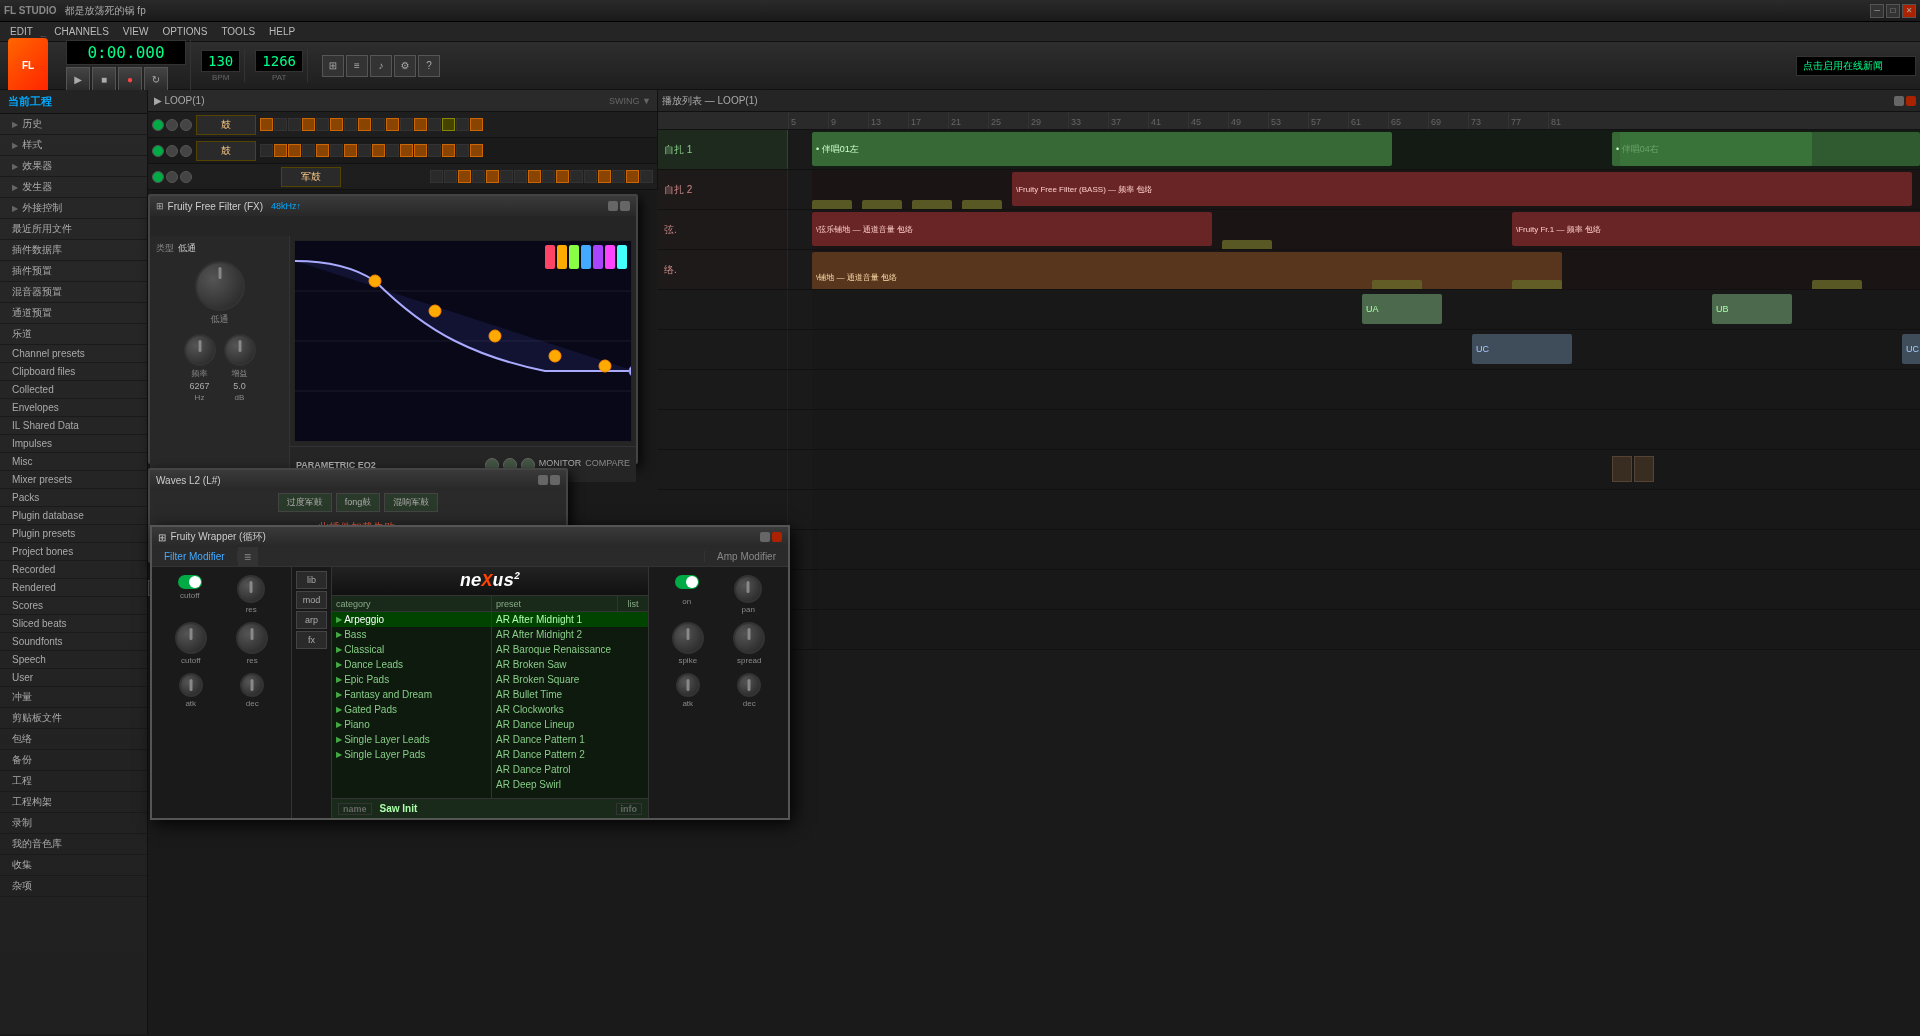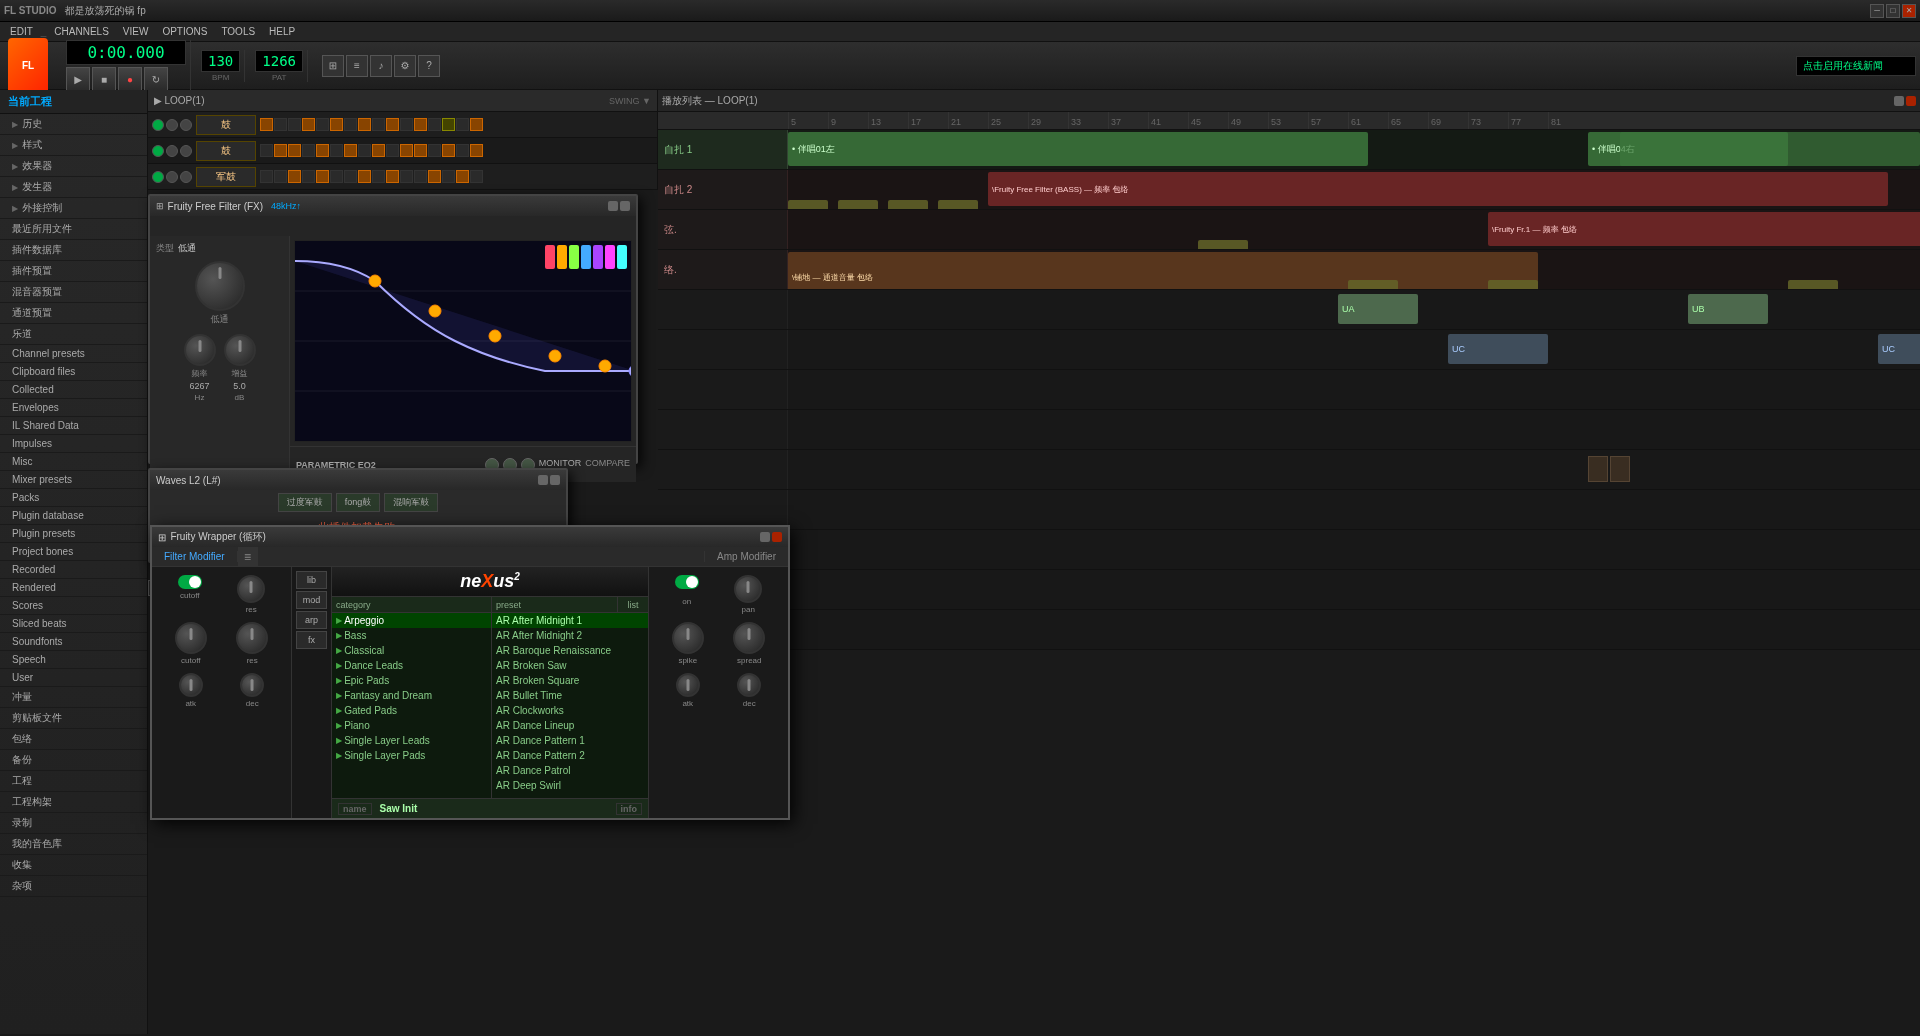--- a/index.html
+++ b/index.html
@@ -198,20 +198,21 @@
       color: #aaa;
     }
 
     
     .track-row {
       height: 44px;
       border-bottom: 1px solid #111;
       display: flex;
       align-items: center;
       position: relative;
+      gap: 24px;
     }
     .track-row-label {
       width: 120px;
       flex-shrink: 0;
       background: #222;
       height: 100%;
       display: flex;
       align-items: center;
       padding: 0 8px;
       font-size: 10px;
@@ -652,21 +653,21 @@
           <div class="step-btn"></div>
           <div class="step-btn lit"></div>
           <div class="step-btn lit"></div>
           <div class="step-btn"></div>
           <div class="step-btn lit"></div>
           <div class="step-btn"></div>
           <div class="step-btn lit"></div>
         </div>
       </div>
 
-      <div class="channel-row" style="background:#1e1e1e;">
+      <div class="channel-row" style="background:#1e1e1e;justify-content:space-between;">
         <div class="ch-controls">
           <div class="ch-btn green"></div>
           <div class="ch-btn gray"></div>
           <div class="ch-btn gray"></div>
         </div>
         <div class="channel-name" style="background:#2a2a2a;border:1px solid #554400;color:#ffcc88;padding:2px 4px;font-size:10px;width:60px;text-align:center;">军鼓</div>
         <div class="channel-pads" style="display:flex;gap:1px;margin-left:4px;">
           <div class="step-btn"></div>
           <div class="step-btn"></div>
           <div class="step-btn lit"></div>
@@ -859,20 +860,21 @@
           <div class="pattern-block pb-olive" style="left:100px;width:40px;top:2px;height:34px;font-size:8px;position:absolute;">\Fr..</div>
           <div class="pattern-block pb-olive" style="left:150px;width:40px;top:2px;height:34px;font-size:8px;position:absolute;">\Fr..</div>
           <div class="pattern-block pb-red" style="left:200px;width:900px;top:2px;height:34px;font-size:8px;position:absolute;">\Fruity Free Filter (BASS) — 频率 包络</div>
         </div>
       </div>
 
       <div class="track-row" style="height:40px;display:flex;border-bottom:1px solid #111;">
         <div class="track-row-label" style="width:130px;background:#1e1a1a;border-right:1px solid #332222;font-size:10px;color:#cc8888;flex-shrink:0;height:100%;display:flex;align-items:center;padding:0 6px;">
           弦.</div>
         <div class="track-row-content" style="flex:1;height:100%;background:#1a1414;position:relative;overflow:hidden;">
+          <div class="pattern-block pb-red" style="left:0;width:400px;top:2px;height:34px;font-size:8px;position:absolute;">\弦乐铺地 — 通道音量 包络</div>
           <div class="pattern-block pb-olive" style="left:410px;width:50px;top:2px;height:34px;font-size:8px;position:absolute;">\Fr..</div>
           <div class="pattern-block pb-red" style="left:700px;width:480px;top:2px;height:34px;font-size:8px;position:absolute;">\Fruity Fr.1 — 频率 包络</div>
         </div>
       </div>
 
       <div class="track-row" style="height:40px;display:flex;border-bottom:1px solid #111;">
         <div class="track-row-label" style="width:130px;background:#1e1a1a;border-right:1px solid #332222;font-size:10px;color:#cc8888;flex-shrink:0;height:100%;display:flex;align-items:center;padding:0 6px;">
           络.</div>
         <div class="track-row-content" style="flex:1;height:100%;background:#1a1414;position:relative;overflow:hidden;">
           <div class="pattern-block pb-brown" style="left:0;width:750px;top:2px;height:50px;font-size:8px;position:absolute;">\铺地 — 通道音量 包络</div>
@@ -999,21 +1001,21 @@
     <div style="width:40px;background:#181818;border-right:1px solid #333;display:flex;flex-direction:column;gap:2px;padding:4px;">
       <div class="nexus-sidebar-btn">lib</div>
       <div class="nexus-sidebar-btn">mod</div>
       <div class="nexus-sidebar-btn">arp</div>
       <div class="nexus-sidebar-btn">fx</div>
     </div>
 
     <div style="flex:1;display:flex;flex-direction:column;background:#0a0a0a;">
 
       <div style="background:linear-gradient(to bottom,#222,#111);padding:4px;text-align:center;border-bottom:1px solid #333;">
-        <span style="color:#fff;font-size:18px;font-style:italic;font-weight:bold;font-family:Liberation Sans, sans-serif;">ne<span style="color:#ff4400;">X</span>us<sup style="font-size:10px;">2</sup></span>
+        <span style="color:#fff;font-size:18px;font-style:italic;font-weight:bold;font-family:Liberation Mono, monospace;">ne<span style="color:#ff4400;">X</span>us<sup style="font-size:10px;">2</sup></span>
       </div>
 
       <div style="display:flex;height:16px;background:#1a2a1a;border-bottom:1px solid #333;">
         <div style="width:160px;padding:0 4px;font-size:9px;color:#88aa88;border-right:1px solid #333;display:flex;align-items:center;">category</div>
         <div style="flex:1;padding:0 4px;font-size:9px;color:#88aa88;border-right:1px solid #333;display:flex;align-items:center;">preset</div>
         <div style="width:30px;font-size:9px;color:#88aa88;display:flex;align-items:center;justify-content:center;">list</div>
       </div>
 
       <div style="display:flex;flex:1;overflow:hidden;">
 

